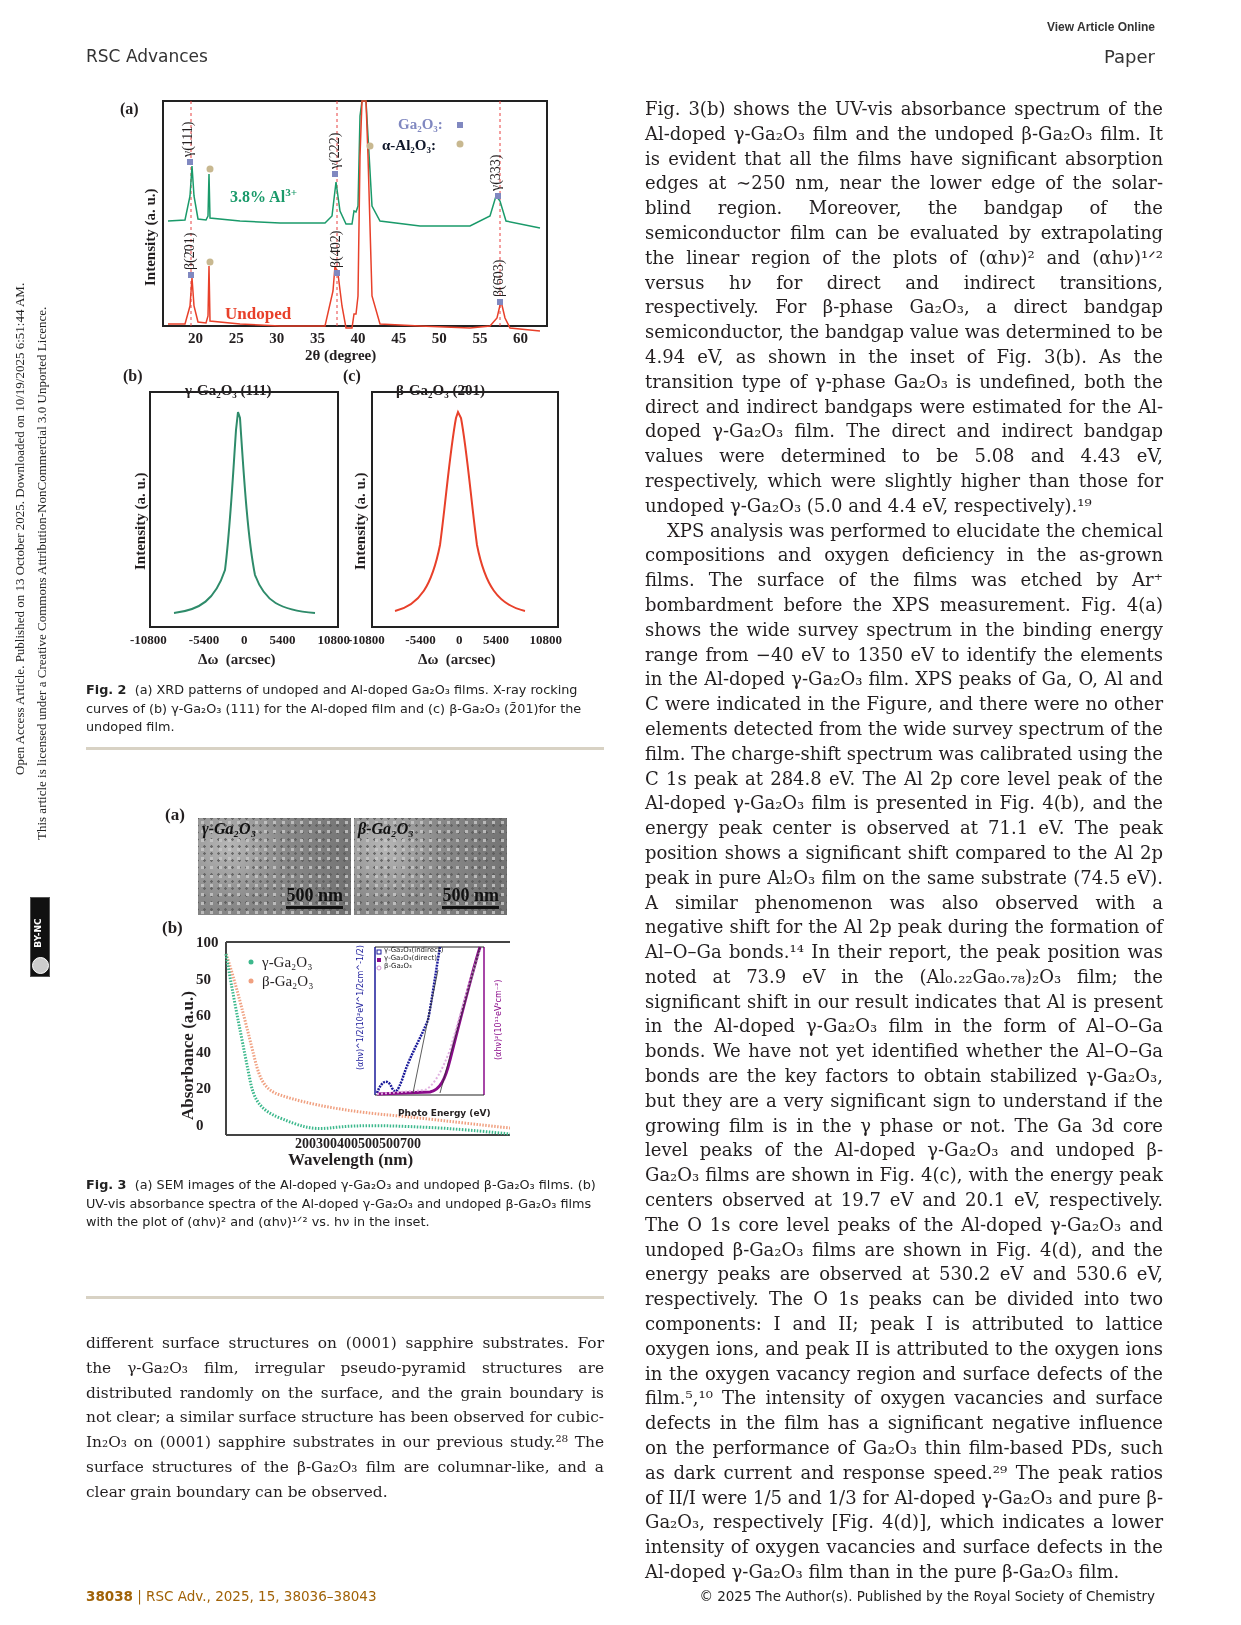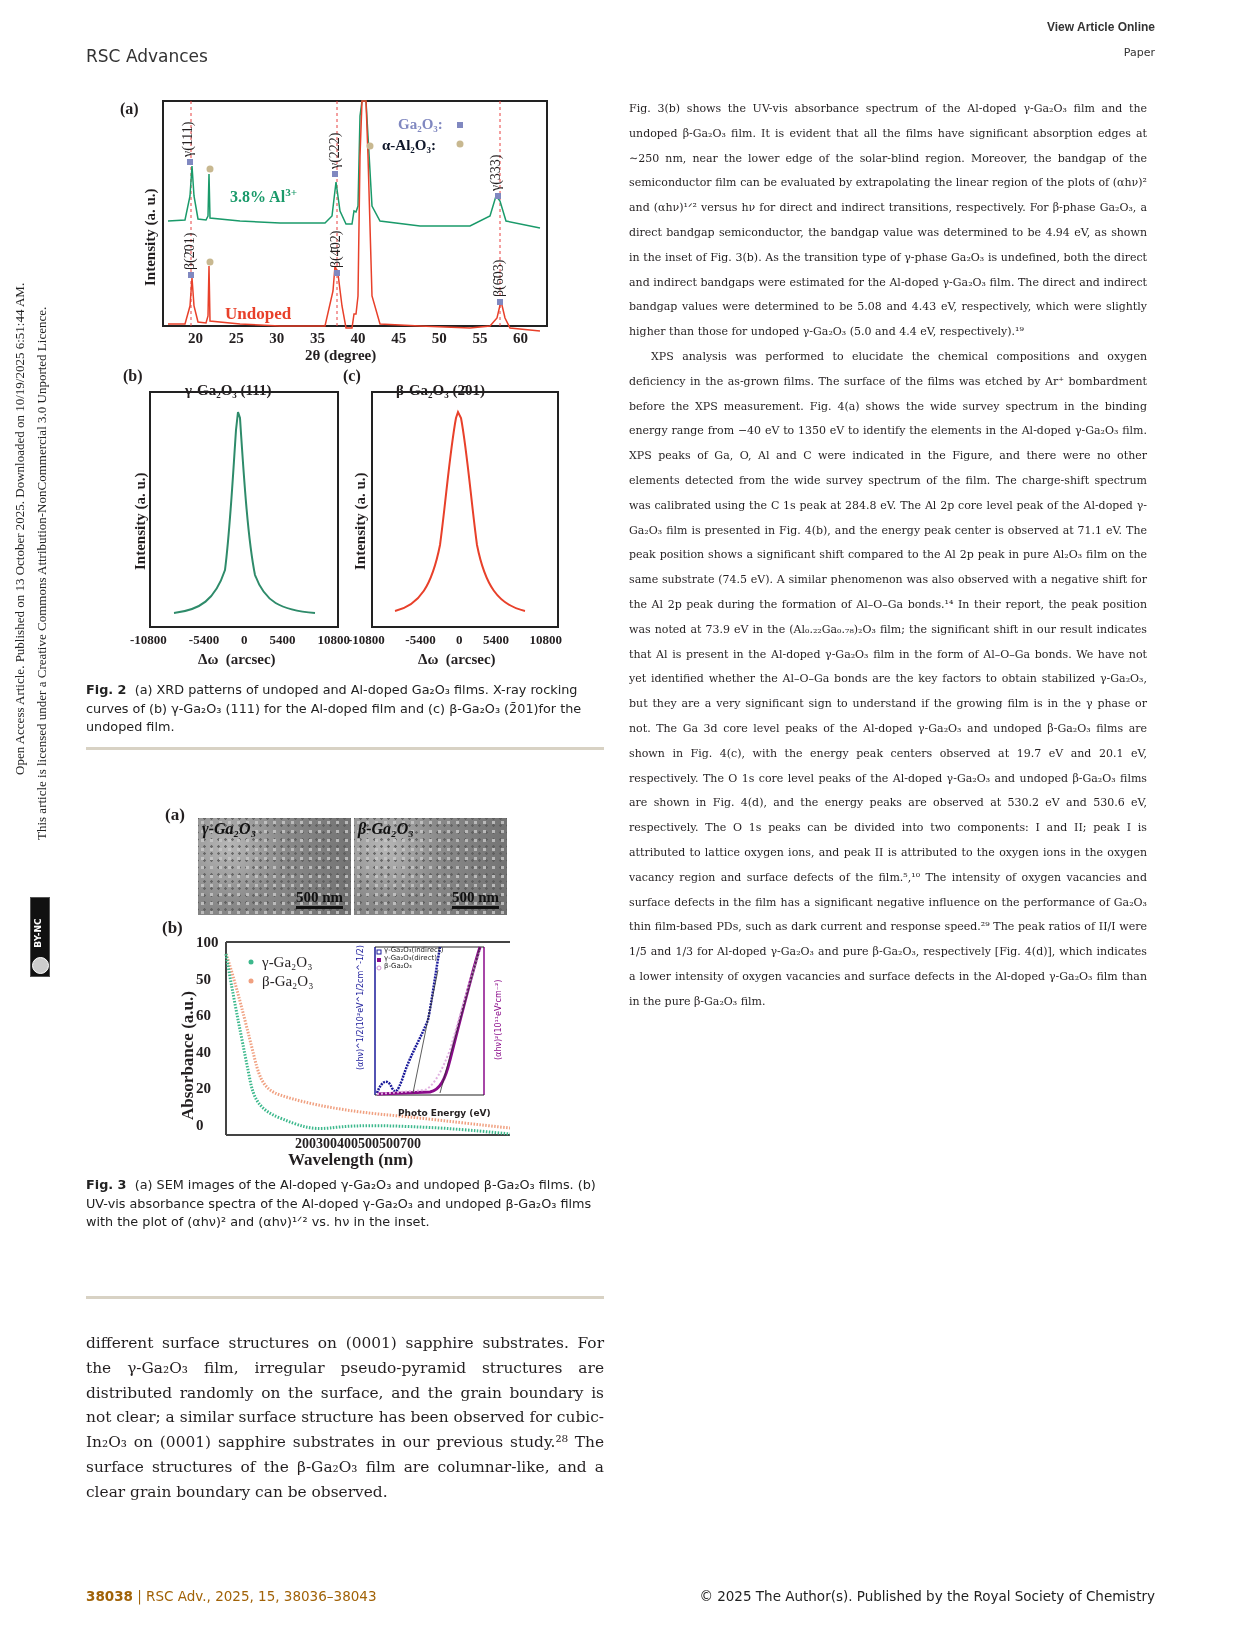--- a/index.html
+++ b/index.html
@@ -1,37 +1,37 @@
 <!DOCTYPE html>
 <html><head>
 <meta charset="utf-8">
 <style>
   html,body{margin:0;padding:0;background:#fff;}
   body{width:1241px;height:1625px;position:relative;overflow:hidden;font-family:"DejaVu Serif",serif;color:#231f20;}
   .abs{position:absolute;}
   .hdr-view{right:86px;top:20px;font-size:12px;font-weight:bold;font-family:"Liberation Sans",sans-serif;color:#333;}
   .hdr-journal{left:86px;top:46px;font-size:17px;font-family:"DejaVu Sans",sans-serif;color:#333;}
-  .hdr-type{right:86px;top:46px;font-size:11px;font-family:"DejaVu Sans",sans-serif;color:#333;margin-left:41px;}
+  .hdr-type{right:86px;top:46px;font-size:18px;font-family:"DejaVu Sans",sans-serif;color:#333;margin-left:41px;}
   .side{position:absolute;transform-origin:left top;transform:rotate(-90deg);white-space:nowrap;font-family:"Liberation Serif",serif;font-size:13px;color:#222;}
   .cc-badge{position:absolute;left:30px;top:897px;width:18px;height:78px;background:#111;border:1px solid #555;}
   .cc-badge span{position:absolute;left:-28px;top:30px;transform:rotate(-90deg);color:#fff;font-size:9px;font-weight:bold;font-family:"DejaVu Sans",sans-serif;width:70px;text-align:center;}
-  .col-r{position:absolute;left:629px;top:97px;width:518px;font-size:11px;line-height:24.8px;text-align:justify;}
+  .col-r{position:absolute;left:645px;top:97px;width:518px;font-size:18px;line-height:24.8px;text-align:justify;}
   .col-r p{margin:0;}
   .col-r p.ind{text-indent:22px;}
   .col-l{position:absolute;left:86px;top:1331px;width:518px;font-size:15.4px;line-height:24.8px;text-align:justify;}
   .caption{position:absolute;left:86px;width:518px;font-family:"DejaVu Sans",sans-serif;font-size:12.8px;line-height:18.5px;color:#222;}
   .caption b{font-weight:bold;}
   .sep{position:absolute;left:86px;width:518px;height:3px;background:#d8d2c4;}
   .footer-l{position:absolute;left:86px;top:1588px;font-size:13.5px;font-family:"DejaVu Sans",sans-serif;color:#a16207;}
   .footer-r{position:absolute;right:86px;top:1588px;font-size:13.5px;font-family:"DejaVu Sans",sans-serif;color:#222;}
   .fig{position:absolute;}
   .sem{position:absolute;background:radial-gradient(circle at 20% 30%,#b8b8b8 0,#8a8a8a 40%,#6e6e6e 100%);overflow:hidden;}
   .sem::before{content:"";position:absolute;inset:0;background-image:radial-gradient(#c9c9c9 1.5px,transparent 2px),radial-gradient(#5a5a5a 1px,transparent 1.5px);background-size:9px 9px,7px 7px;background-position:0 0,3px 4px;opacity:.8;}
   .sem-label{position:absolute;left:4px;top:2px;font-family:"Liberation Serif",serif;font-weight:bold;font-style:italic;font-size:16px;color:#111;z-index:2;}
-  .scale{position:absolute;right:8px;bottom:6px;z-index:2;font-family:"Liberation Serif",serif;font-weight:bold;font-size:15px;color:#111;border-bottom:3px solid #111;}
+  .scale{position:absolute;right:8px;bottom:6px;z-index:2;font-family:"Liberation Serif",serif;font-weight:bold;font-size:18px;color:#111;border-bottom:3px solid #111;}
   sub,sup{font-size:70%;line-height:0;}
 </style>
 </head>
 <body>
 
 <div class="abs hdr-view">View Article Online</div>
 <div class="abs hdr-journal">RSC Advances</div>
 <div class="abs hdr-type">Paper</div>
 
 <div class="side" style="left:12px;top:775px;">Open Access Article. Published on 13 October 2025. Downloaded on 10/19/2025 6:51:44 AM.</div>

